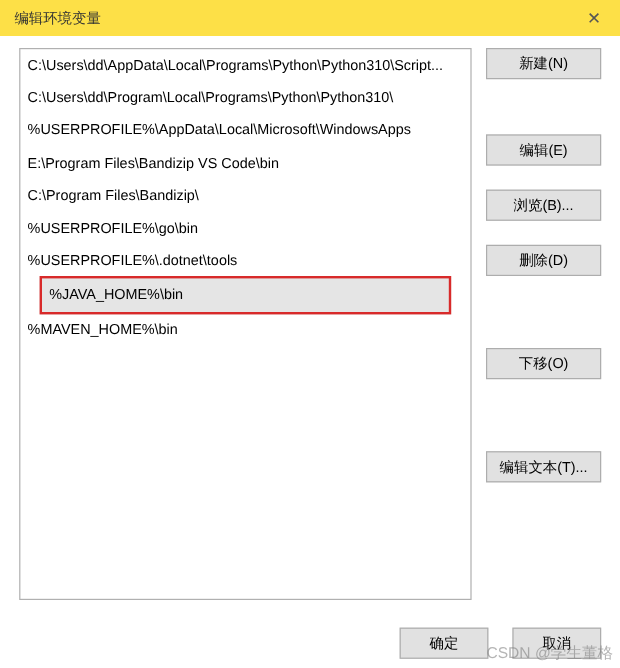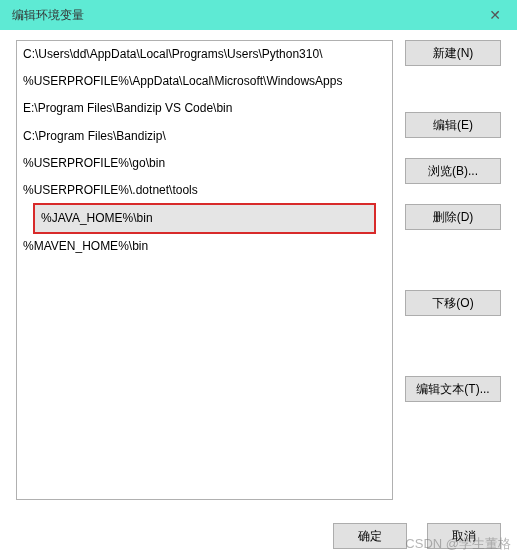--- a/index.html
+++ b/index.html
@@ -15,21 +15,21 @@
       height: 557px;
       overflow: hidden;
       position: relative;
     }
     .title-bar {
       height: 30px;
       display: flex;
       align-items: center;
       justify-content: space-between;
       padding: 0 12px;
-      background: #5eead4;
+      background: #fde047;
     }
     .title-text {
       color: #333;
       font-size: 12px;
     }
     .close-btn {
       width: 20px;
       height: 20px;
       display: flex;
       align-items: center;
@@ -116,21 +116,22 @@
 </head>
 <body>
 
 <div class="title-bar">
   <span class="title-text">编辑环境变量</span>
   <span class="close-btn">✕</span>
 </div>
 
 <div class="content-area">
   <div class="list-box" id="list-box">
-      <div class="list-item">C:\Users\dd\AppData\Local\Programs\Users\Python310\</div>
+      <div class="list-item">C:\Users\dd\AppData\Local\Programs\Python\Python310\Script...</div>
+      <div class="list-item">C:\Users\dd\Program\Local\Programs\Python\Python310\</div>
       <div class="list-item">%USERPROFILE%\AppData\Local\Microsoft\WindowsApps</div>
       <div class="list-item">E:\Program Files\Bandizip VS Code\bin</div>
       <div class="list-item">C:\Program Files\Bandizip\</div>
       <div class="list-item">%USERPROFILE%\go\bin</div>
       <div class="list-item">%USERPROFILE%\.dotnet\tools</div>
       <div class="list-item selected highlighted">%JAVA_HOME%\bin</div>
       <div class="list-item">%MAVEN_HOME%\bin</div>
     </div>
   <div class="button-column">
     <button class="btn">新建(N)</button>

